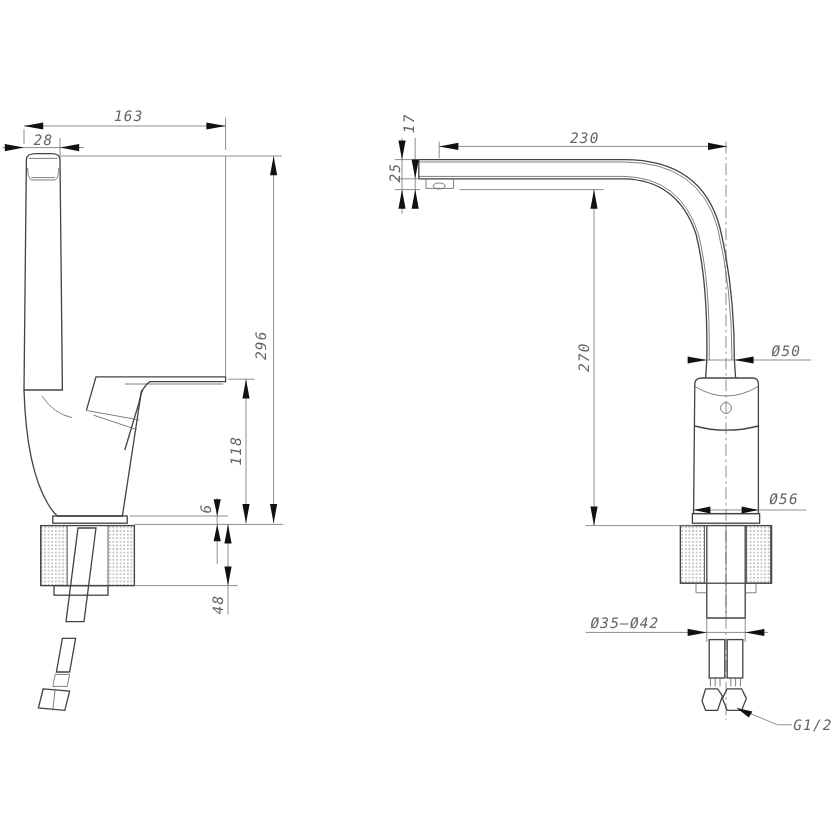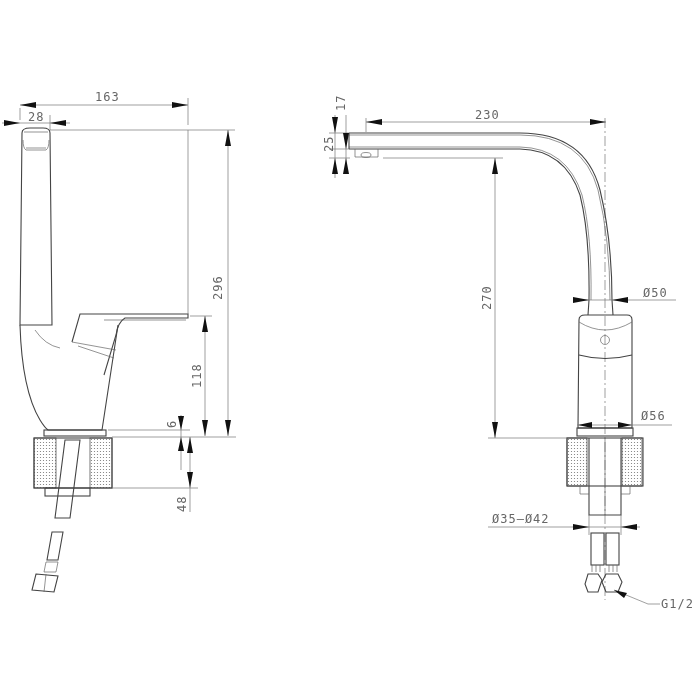--- a/index.html
+++ b/index.html
@@ -1,17 +1,17 @@
 <!DOCTYPE html>
 <html><head>
 <meta charset="utf-8">
 <style>
   html, body { margin:0; padding:0; background:#ffffff; }
   body { width:700px; height:700px; overflow:hidden; font-family:"DejaVu Sans", sans-serif; }
-  #canvas { position:absolute; left:0; top:0; width:700px; height:568px; }
+  #canvas { position:absolute; left:0; top:0; width:700px; height:568px;font-style:italic; }
   svg { display:block; }
   .ln { stroke:#444; stroke-width:1.1; fill:none; }
   .thin { stroke:#666; stroke-width:0.7; fill:none; }
   .dim { stroke:#777; stroke-width:0.7; fill:none; }
   .ctr { stroke:#777; stroke-width:0.7; fill:none; stroke-dasharray:10 3 2 3; }
   .arr { fill:#111; stroke:none; }
   .hatch { fill:url(#hatchpat); stroke:#555; stroke-width:0.8; }
   .lbl { font-family:"DejaVu Sans Mono", monospace; font-size:12px; fill:#666; letter-spacing:1px; }
 </style>
 </head>

